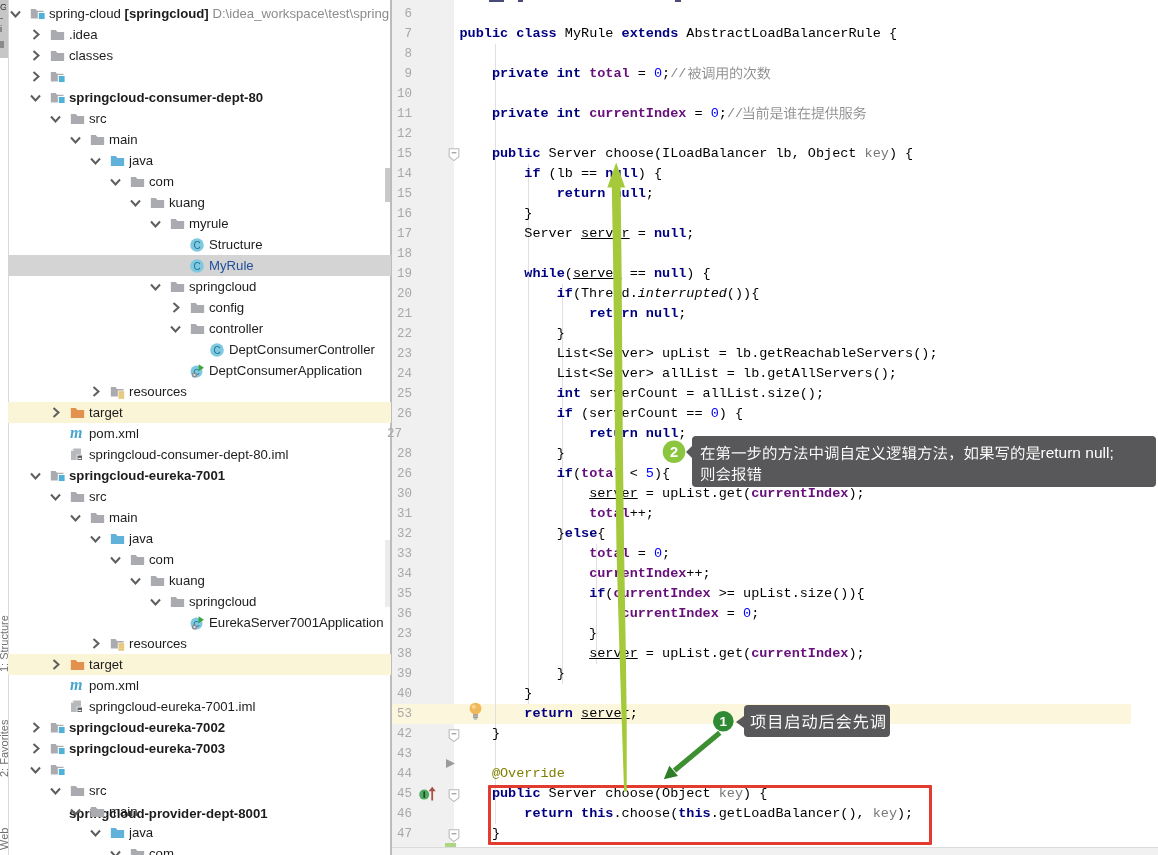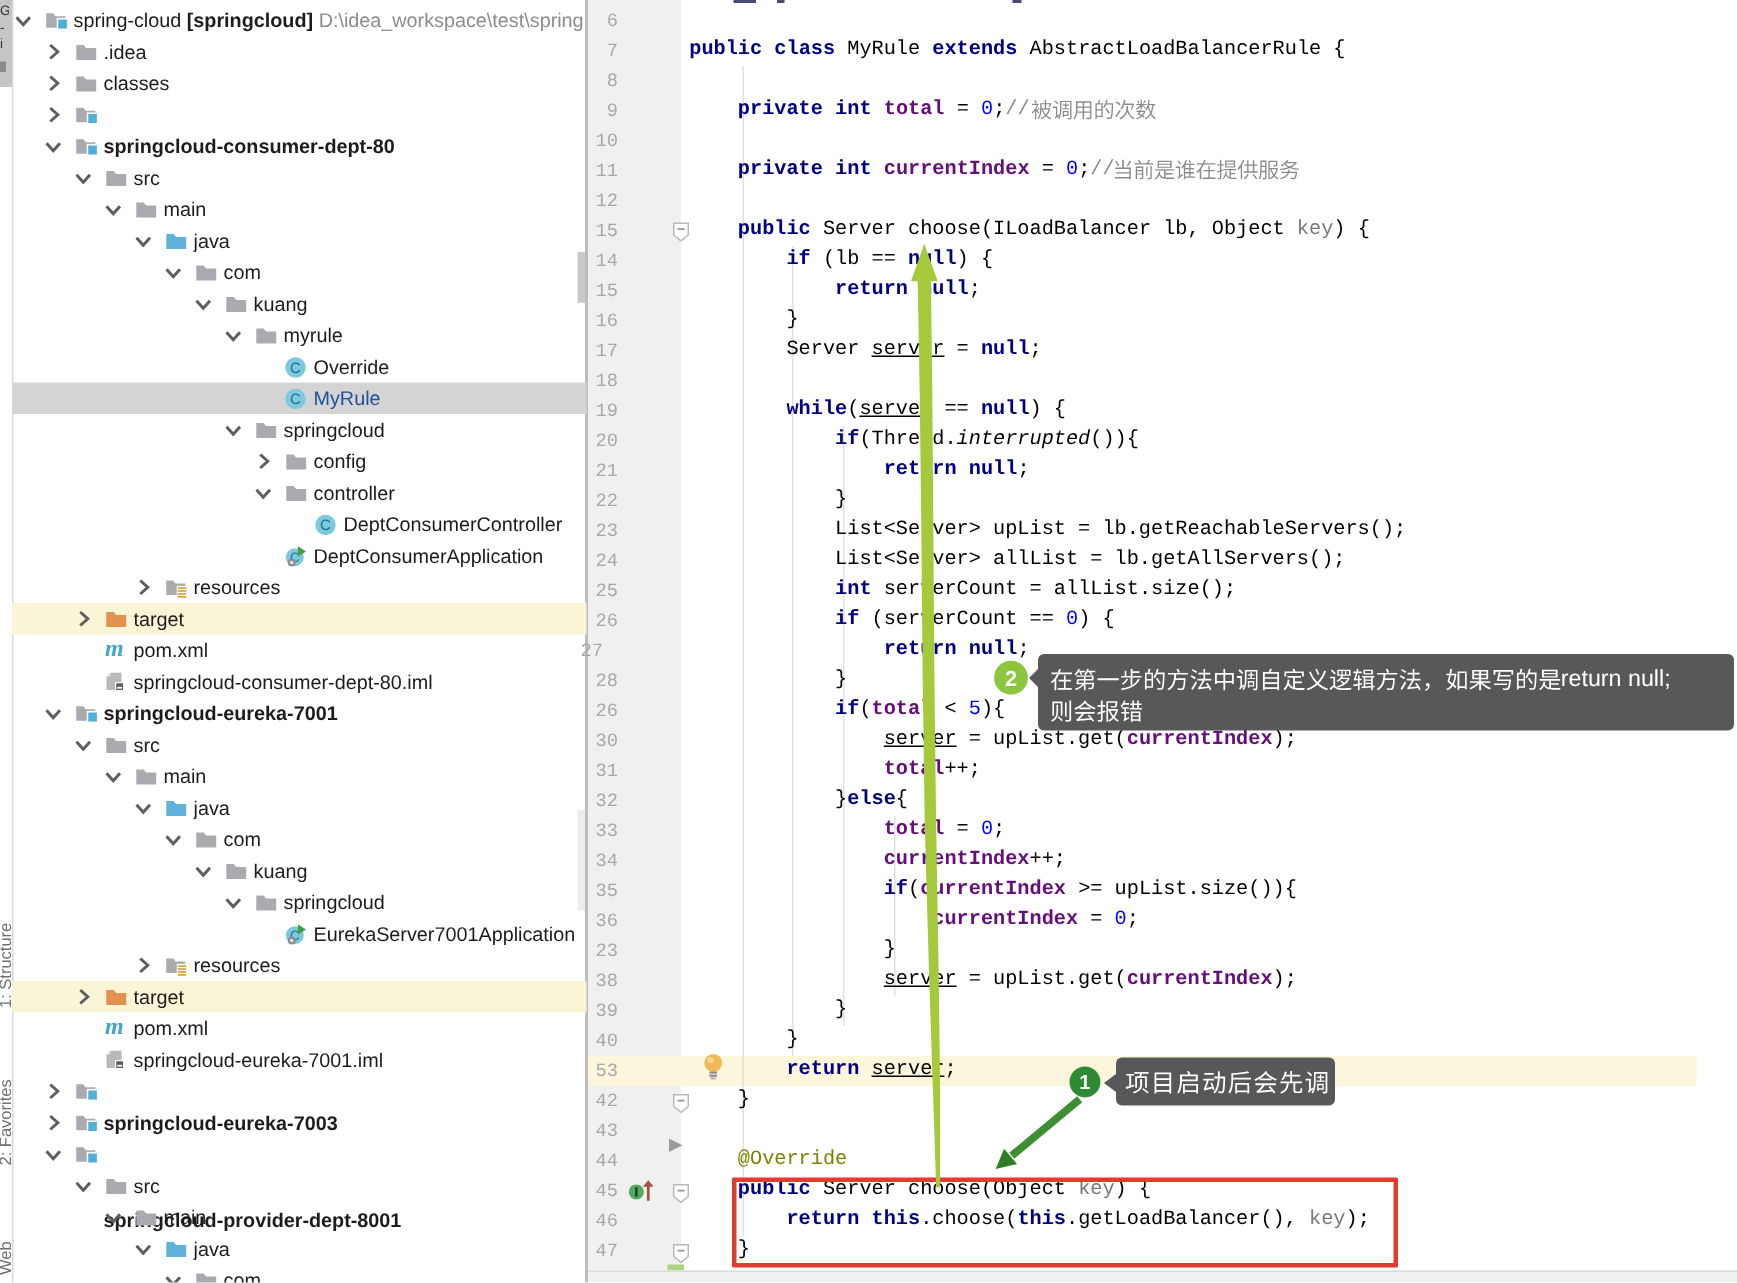--- a/index.html
+++ b/index.html
@@ -146,21 +146,21 @@
       <path d="M1,1.5 L5.5,6.5 L10,1.5" stroke="#5e5e5e" stroke-width="2" fill="none"></path>
     </svg>
     <svg style="position:absolute;left:170px;top:217px" width="15" height="13" viewBox="0 0 14 12">
       <path d="M0.8,1.8 h4.6 l1.5,1.9 h6.3 v7.5 H0.8 z" fill="#a9abb0"></path>
     </svg>
     <div class="tt" style="left:189px;top:213px;width:201px;">myrule</div>
     <svg style="position:absolute;left:190px;top:237.5px" width="14" height="14" viewBox="0 0 14 14">
       <circle cx="7" cy="7" r="6.8" fill="#7ec8e0"></circle>
       <text x="7" y="10.6" font-size="10" font-family="Liberation Sans" fill="#20758f" text-anchor="middle">C</text>
     </svg>
-    <div class="tt" style="left:209px;top:234px;width:181px;">Override</div>
+    <div class="tt" style="left:209px;top:234px;width:181px;">Structure</div>
     <div class="abs" style="left:8px;top:255px;width:383px;height:21px;background:#d4d4d4"></div>
     <svg style="position:absolute;left:190px;top:258.5px" width="14" height="14" viewBox="0 0 14 14">
       <circle cx="7" cy="7" r="6.8" fill="#7ec8e0"></circle>
       <text x="7" y="10.6" font-size="10" font-family="Liberation Sans" fill="#20758f" text-anchor="middle">C</text>
     </svg>
     <div class="tt" style="left:209px;top:255px;width:181px;color:#22509c;">MyRule</div>
     <svg style="position:absolute;left:150px;top:283px" width="11" height="8" viewBox="0 0 11 8">
       <path d="M1,1.5 L5.5,6.5 L10,1.5" stroke="#5e5e5e" stroke-width="2" fill="none"></path>
     </svg>
     <svg style="position:absolute;left:170px;top:280px" width="15" height="13" viewBox="0 0 14 12">
@@ -318,20 +318,21 @@
     </svg>
     <div class="tt" style="left:89px;top:696px;width:301px;">springcloud-eureka-7001.iml</div>
     <svg style="position:absolute;left:32px;top:722px" width="8" height="11" viewBox="0 0 8 11">
       <path d="M1.5,1 L6.5,5.5 L1.5,10" stroke="#5e5e5e" stroke-width="2" fill="none"></path>
     </svg>
     <svg style="position:absolute;left:50px;top:721px" width="15" height="13" viewBox="0 0 14.6 12.6">
       <path d="M0.8,1.8 h4.6 l1.5,1.9 h6.3 v7.5 H0.8 z" fill="#a9abb0"></path>
       <rect x="7.6" y="4.8" width="7.2" height="7.6" fill="#fff"></rect>
       <rect x="8.6" y="5.8" width="5.6" height="5.9" fill="#4fb0d8"></rect>
     </svg>
+    <div class="tt" style="left:69px;top:717px;width:321px;font-weight:bold;">springcloud-eureka-7002</div>
     <svg style="position:absolute;left:32px;top:743px" width="8" height="11" viewBox="0 0 8 11">
       <path d="M1.5,1 L6.5,5.5 L1.5,10" stroke="#5e5e5e" stroke-width="2" fill="none"></path>
     </svg>
     <svg style="position:absolute;left:50px;top:742px" width="15" height="13" viewBox="0 0 14.6 12.6">
       <path d="M0.8,1.8 h4.6 l1.5,1.9 h6.3 v7.5 H0.8 z" fill="#a9abb0"></path>
       <rect x="7.6" y="4.8" width="7.2" height="7.6" fill="#fff"></rect>
       <rect x="8.6" y="5.8" width="5.6" height="5.9" fill="#4fb0d8"></rect>
     </svg>
     <div class="tt" style="left:69px;top:738px;width:321px;font-weight:bold;">springcloud-eureka-7003</div>
     <svg style="position:absolute;left:30px;top:766px" width="11" height="8" viewBox="0 0 11 8">

